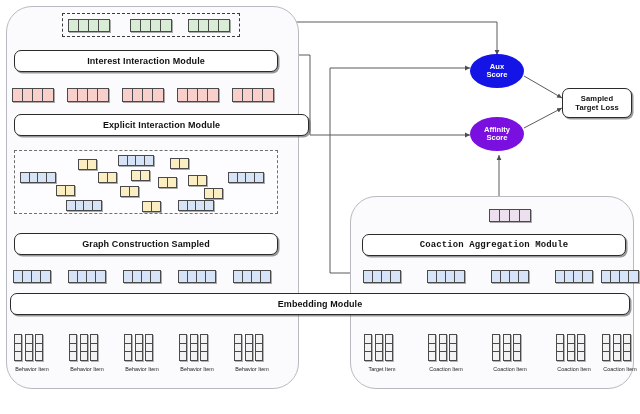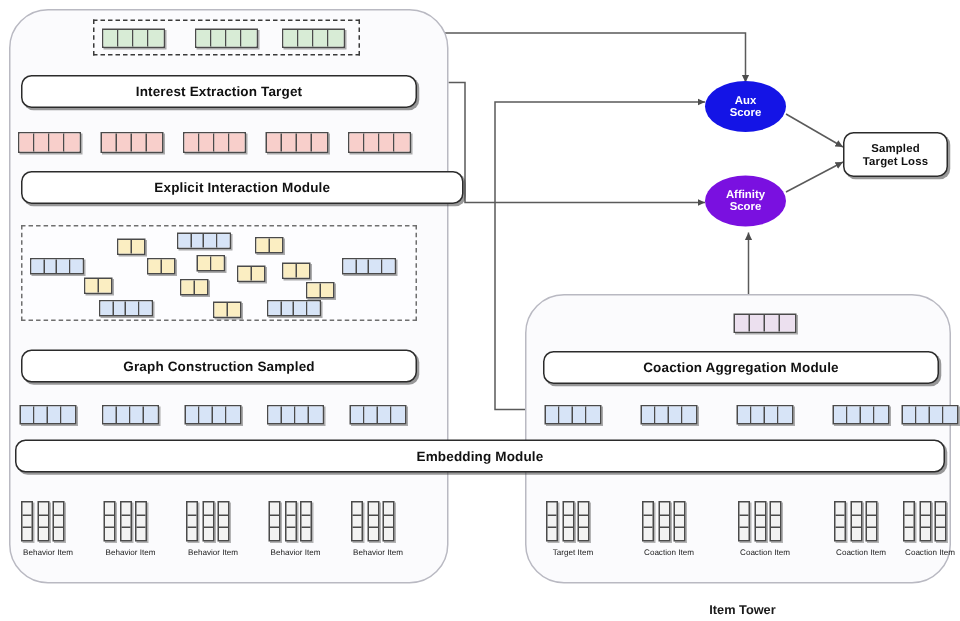--- a/index.html
+++ b/index.html
@@ -252,21 +252,21 @@
     <i style="width:10px;height:11px"></i>
       <i style="width:10px;height:11px"></i>
   </div>
   <div class="vec c-green" style="left:188px; top:19px;">
     <i style="width:10px;height:11px"></i>
       <i style="width:10px;height:11px"></i>
     <i style="width:10px;height:11px"></i>
       <i style="width:10px;height:11px"></i>
   </div>
 
-  <div class="module" style="left:14px; top:50px; width:264px; height:22px;">Interest Extraction Target</div>
+  <div class="module" style="left:14px; top:50px; width:264px; height:22px;">Interest Interaction Module</div>
 
   <div class="vec c-pink" style="left:12px; top:88px;">
     <i style="width:10px;height:12px"></i>
       <i style="width:10px;height:12px"></i>
     <i style="width:10px;height:12px"></i>
       <i style="width:10px;height:12px"></i>
   </div>
   <div class="vec c-pink" style="left:67px; top:88px;">
     <i style="width:10px;height:12px"></i>
       <i style="width:10px;height:12px"></i>
@@ -490,30 +490,29 @@
       </div>
     <div class="col">
         <span></span>
         <span></span>
         <span></span>
       </div>
   </div>
   <div class="item-cap" style="left:222px; top:366px; width:60px;">Behavior Item</div>
 
   <div class="tower" id="item-tower"></div>
-  <div class="tower-label" style="left:440px; top:401px; width:110px;">Item Tower</div>
 
   <div class="vec c-lav" style="left:489px; top:209px;">
     <i style="width:10px;height:11px"></i>
       <i style="width:10px;height:11px"></i>
     <i style="width:10px;height:11px"></i>
       <i style="width:10px;height:11px"></i>
   </div>
 
-  <div class="module" style="left:362px; top:234px; width:264px; height:22px;">Coaction Aggregation Module</div>
+  <div class="module" style="left:362px; top:234px; width:264px; height:22px;font-family:Liberation Mono, monospace;">Coaction Aggregation Module</div>
 
   <div class="vec c-blue" style="left:363px; top:270px;">
     <i style="width:9px;height:11px"></i>
       <i style="width:9px;height:11px"></i>
     <i style="width:9px;height:11px"></i>
       <i style="width:9px;height:11px"></i>
     </div>
   <div class="vec c-blue" style="left:427px; top:270px;">
     <i style="width:9px;height:11px"></i>
       <i style="width:9px;height:11px"></i>

